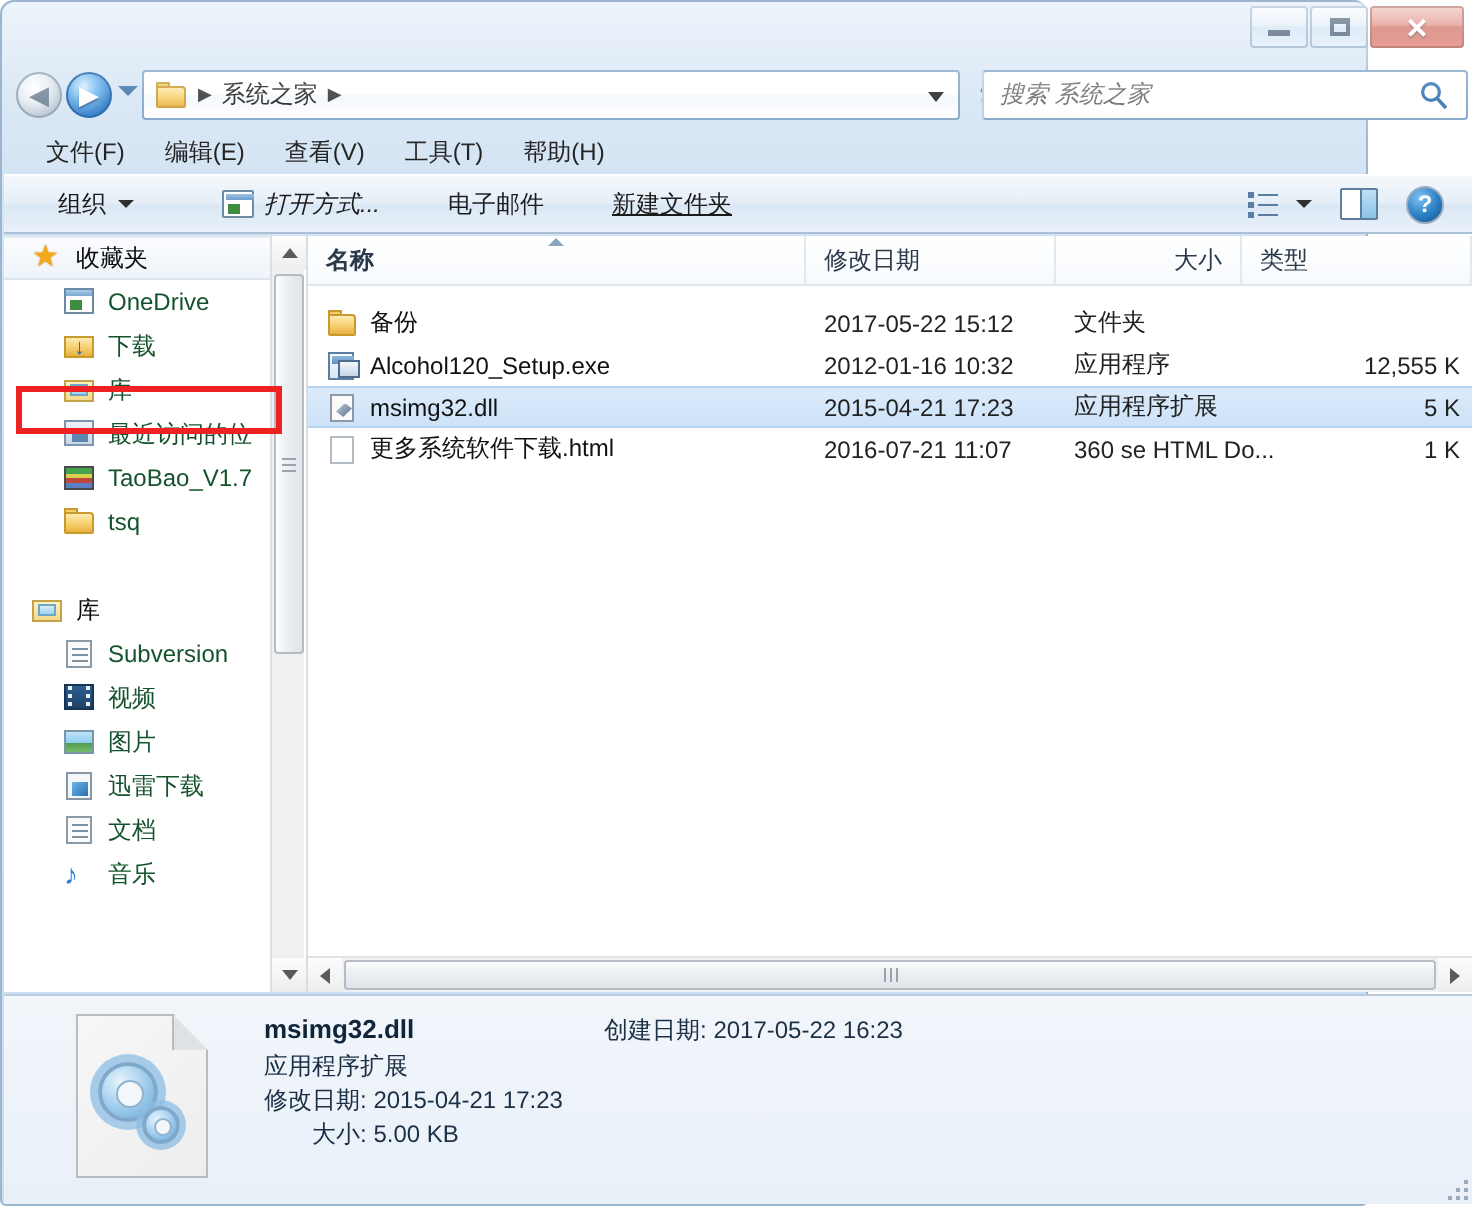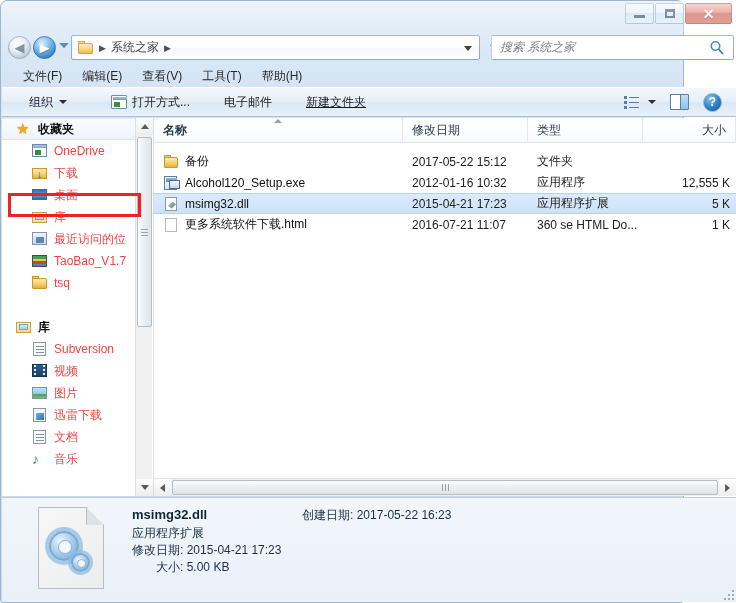--- a/index.html
+++ b/index.html
@@ -227,22 +227,22 @@
     cursor: default;
   }
   .nav-section.active {
     background: linear-gradient(to bottom, #fbfcfe 0%, #eef4fa 100%);
     border-top: 1px solid #e3ebf3; border-bottom: 1px solid #dbe5ef;
   }
   .nav-item {
     display: flex; align-items: center; height: 22px; padding-left: 30px;
     cursor: default; white-space: nowrap;
   }
-  .nav-label { font-size: 12px; color: #ef4444; margin-left: 6px; }
-  .nav-section .nav-label { font-weight: bold; color: #0b0b0b; text-align: center; }
+  .nav-label { font-size: 12px; color: #14532d; margin-left: 6px; }
+  .nav-section .nav-label { font-weight: normal; color: #0b0b0b; text-align: center; }
   .nav-ico { width: 16px; height: 16px; position: relative; flex: 0 0 auto; }
 
   
   .ico-star { color: #f4a81a; font-size: 15px; line-height: 16px; text-shadow: 0 0 1px #c47f06; }
   .ico-folder-plain .fb {
     position: absolute; left: 0; top: 3px; width: 15px; height: 11px;
     background: linear-gradient(to bottom, #fdeab2 0%, #f6cf6e 55%, #e7b140 100%);
     border: 1px solid #c89a2d; border-radius: 1px 2px 1px 1px;
   }
   .ico-folder-plain .ft {
@@ -605,21 +605,21 @@
     <div class="menu-item">查看(V)</div>
     <div class="menu-item">工具(T)</div>
     <div class="menu-item">帮助(H)</div>
   </div>
 
   <div class="toolbar">
     <div class="tb-btn" style="margin-left:18px;">
       <span>组织</span>
       <span class="tb-caret"></span>
     </div>
-    <div class="tb-btn" style="margin-left:26px;">
+    <div class="tb-btn" style="margin-left:26px;font-style:italic;">
       <span class="tb-icon-openwith"></span>
       <span>打开方式...</span>
     </div>
     <div class="tb-btn" style="margin-left:16px;">
       <span>电子邮件</span>
     </div>
     <div class="tb-btn" style="margin-left:16px;text-decoration:underline;">
       <span>新建文件夹</span>
     </div>
 
@@ -663,26 +663,20 @@
           <span class="nav-label">OneDrive</span>
         </div>
         <div class="nav-item">
           <span class="nav-ico ico-download">
               <span class="fb"></span>
               <span class="arr">↓</span>
             </span>
           <span class="nav-label">下载</span>
         </div>
         <div class="nav-item">
-          <span class="nav-ico">
-              <span class="ico-desktop"></span>
-            </span>
-          <span class="nav-label">桌面</span>
-        </div>
-        <div class="nav-item">
           <span class="nav-ico ico-lib">
               <span class="fb"></span>
               <span class="sh"></span>
             </span>
           <span class="nav-label">库</span>
         </div>
         <div class="nav-item">
           <span class="nav-ico">
               <span class="ico-recent"></span>
             </span>
@@ -771,22 +765,22 @@
           <span class="sb-tri down"></span>
         </div>
       </div>
     </div>
 
     <div class="list-pane">
 
       <div class="list-header">
         <div class="col-head col-name sorted">名称</div>
         <div class="col-head col-date">修改日期</div>
+        <div class="col-head col-size">大小</div>
         <div class="col-head col-type">类型</div>
-        <div class="col-head col-size">大小</div>
       </div>
 
       <div class="list-rows">
 
         <div class="row" style="margin-top:8px;">
           <div class="cell cell-name">
             <span class="row-ico fi-folder">
                 <span class="ft"></span>
                 <span class="fb"></span>
               </span>

